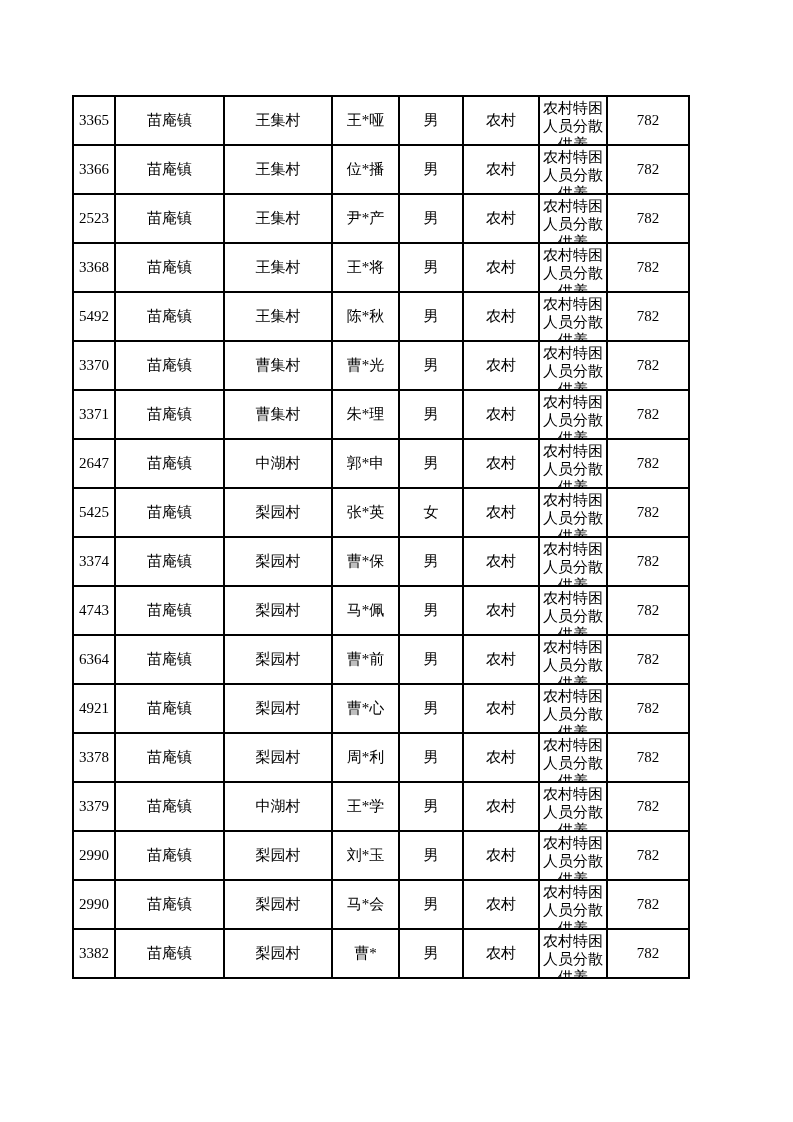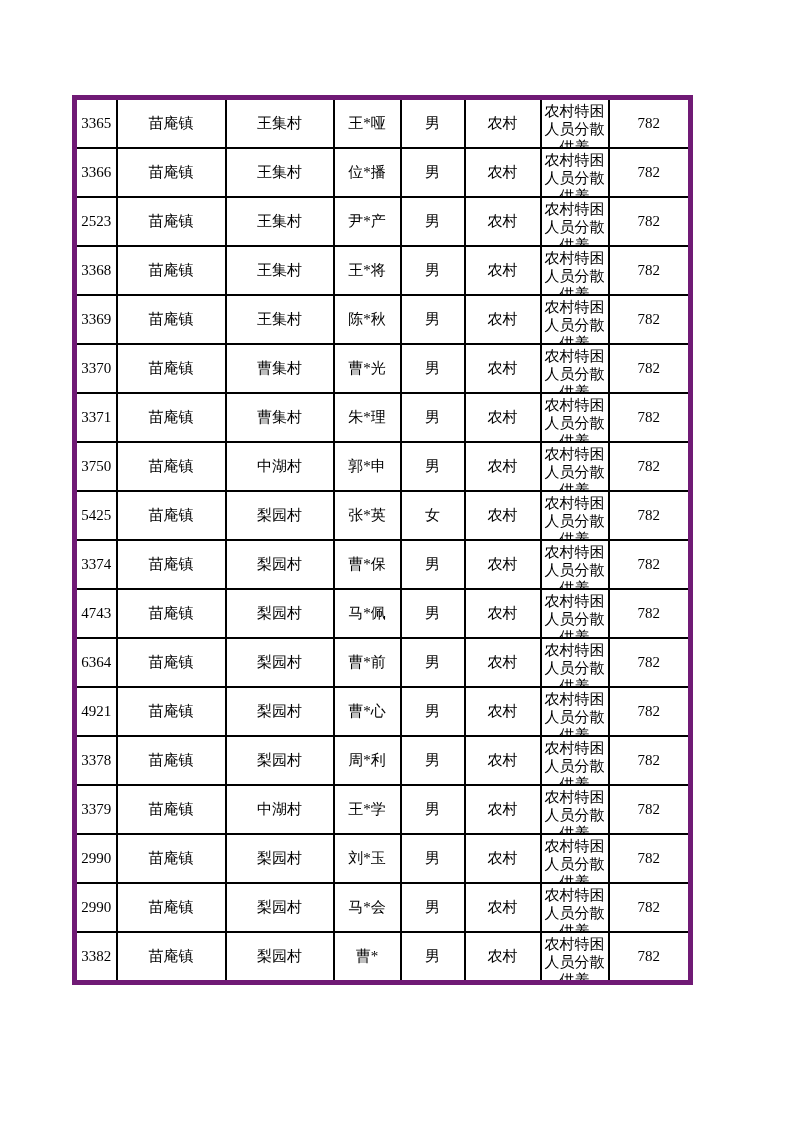--- a/index.html
+++ b/index.html
@@ -16,21 +16,21 @@
     font-family: "Liberation Serif", "DejaVu Serif", serif;
     color: #000000;
   }
   .data-table {
     position: absolute;
     left: 72px;
     top: 95px;
     width: 616px;
     border-collapse: collapse;
     table-layout: fixed;
-    border: 5px solid #701a75;
+    border: 2px solid #701a75;
   }
   .data-table td {
     border: 2px solid #000000;
     height: 47px;
     padding: 0;
     text-align: center;
     vertical-align: middle;
     font-size: 15px;
     line-height: 17px;
     color: #000000;
@@ -110,21 +110,21 @@
           <td>王集村</td>
           <td>王*将</td>
           <td>男</td>
           <td>农村</td>
           <td class="aid-cell">
             <div class="aid-clip">农村特困人员分散供养</div>
           </td>
           <td>782</td>
         </tr>
         <tr>
-          <td>3369</td>
+          <td>5492</td>
           <td>苗庵镇</td>
           <td>王集村</td>
           <td>陈*秋</td>
           <td>男</td>
           <td>农村</td>
           <td class="aid-cell">
             <div class="aid-clip">农村特困人员分散供养</div>
           </td>
           <td>782</td>
         </tr>
@@ -146,21 +146,21 @@
           <td>曹集村</td>
           <td>朱*理</td>
           <td>男</td>
           <td>农村</td>
           <td class="aid-cell">
             <div class="aid-clip">农村特困人员分散供养</div>
           </td>
           <td>782</td>
         </tr>
         <tr>
-          <td>3750</td>
+          <td>2647</td>
           <td>苗庵镇</td>
           <td>中湖村</td>
           <td>郭*申</td>
           <td>男</td>
           <td>农村</td>
           <td class="aid-cell">
             <div class="aid-clip">农村特困人员分散供养</div>
           </td>
           <td>782</td>
         </tr>

